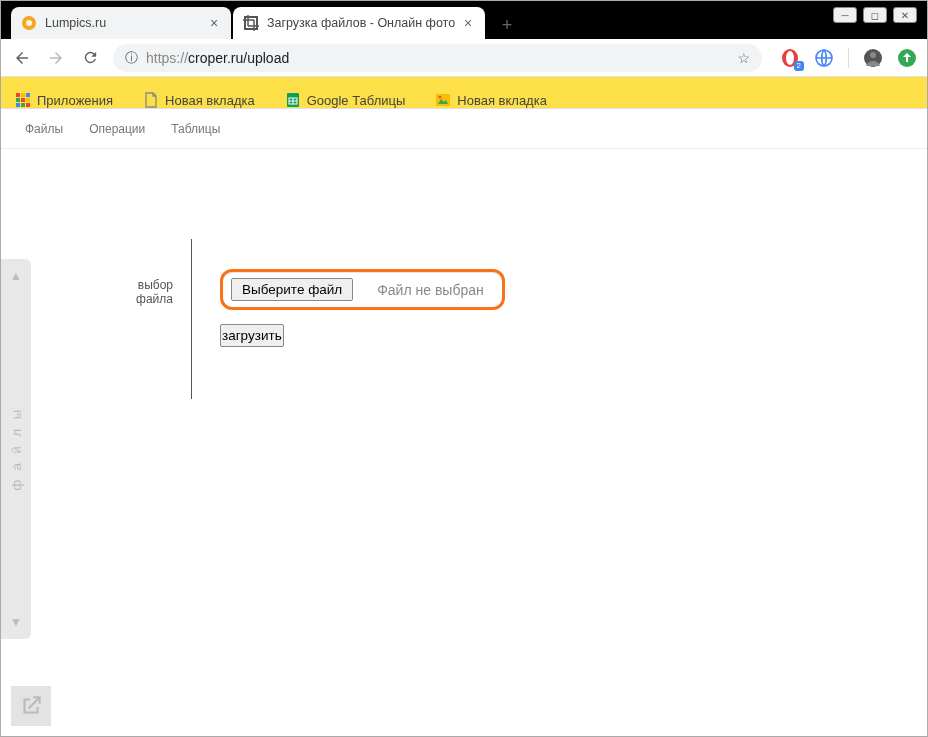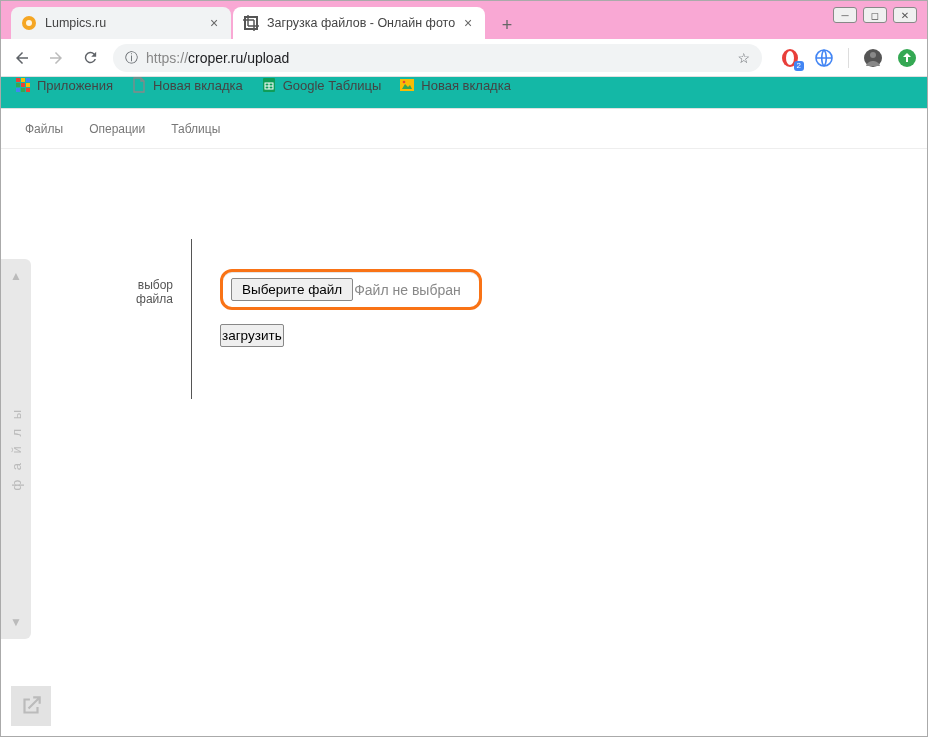--- a/index.html
+++ b/index.html
@@ -30,21 +30,21 @@
       justify-content: center;
       font-size: 10px;
       color: #555;
       cursor: pointer;
     }
     .tab-strip {
       display: flex;
       align-items: flex-end;
       height: 38px;
       padding: 6px 10px 0 10px;
-      background: #f9a8d4;
+      background: #000000;
     }
     .tab {
       height: 32px;
       min-width: 220px;
       background: #f1f3f4;
       border-radius: 8px 8px 0 0;
       display: flex;
       align-items: center;
       padding: 0 10px;
       font-size: 12.5px;
@@ -134,26 +134,26 @@
       width: 20px;
       height: 20px;
       display: flex;
       align-items: center;
       justify-content: center;
       position: relative;
       cursor: pointer;
     }
     .bookmarks-bar {
       height: 32px;
-      background: #14b8a6;
+      background: #fde047;
       border-bottom: 1px solid #e0e0e0;
       display: flex;
-      align-items: flex-start;
+      align-items: flex-end;
       padding: 0 14px;
-      gap: 18px;
+      gap: 30px;
       font-size: 13px;
       color: #444;
     }
     .bm-item {
       display: flex;
       align-items: center;
       gap: 6px;
       cursor: pointer;
     }
     .bm-ico {
@@ -232,21 +232,21 @@
     }
     .file-btn {
       background: #efefef;
       border: 1px solid #888;
       padding: 3px 10px;
       font-size: 13.5px;
       cursor: pointer;
       border-radius: 2px;
     }
     .file-status {
-      margin-left: 1px;
+      margin-left: 24px;
       color: #888;
       font-size: 14px;
       padding-right: 10px;
     }
     .upload-btn {
       margin-top: 14px;
       padding: 3px 1px;
       background: #efefef;
       border: 1px solid #888;
       font-size: 13.5px;

